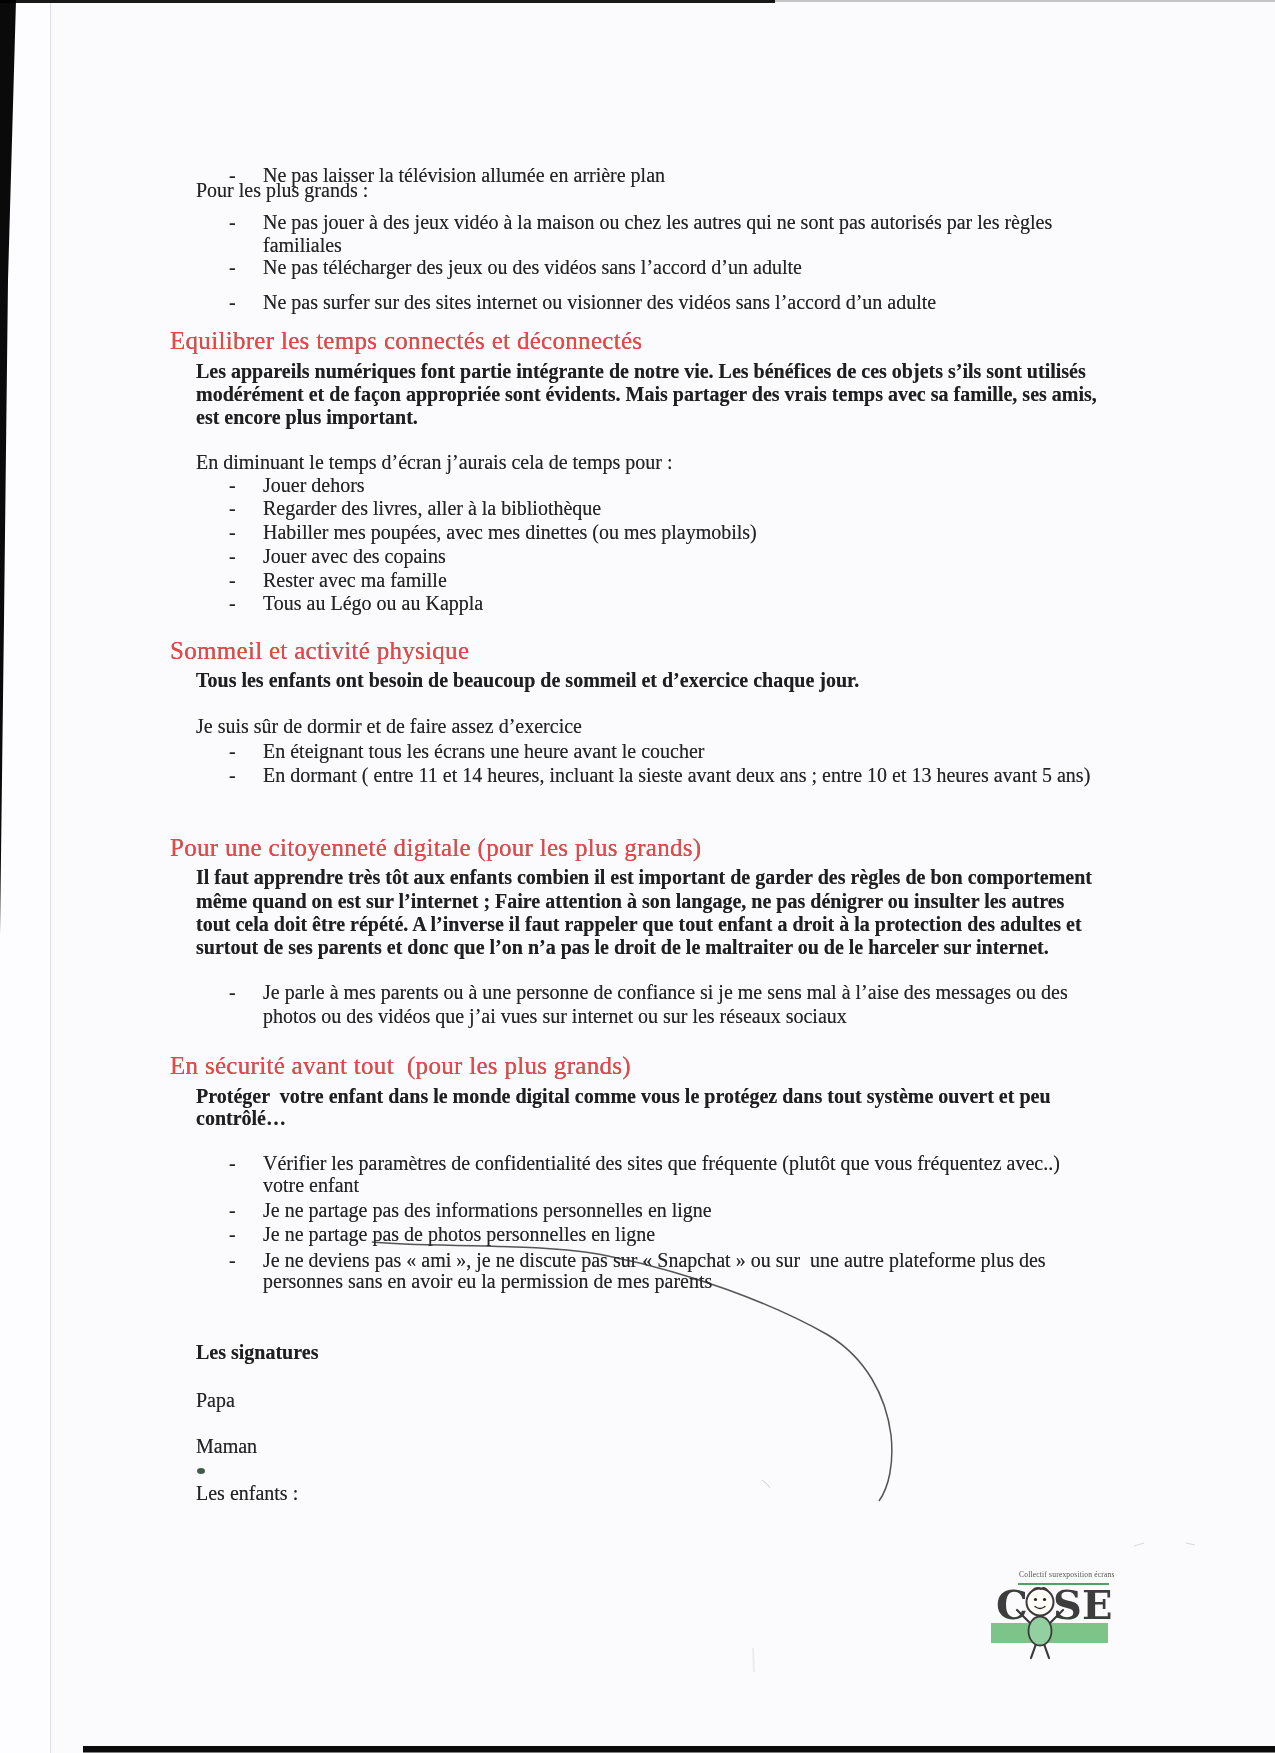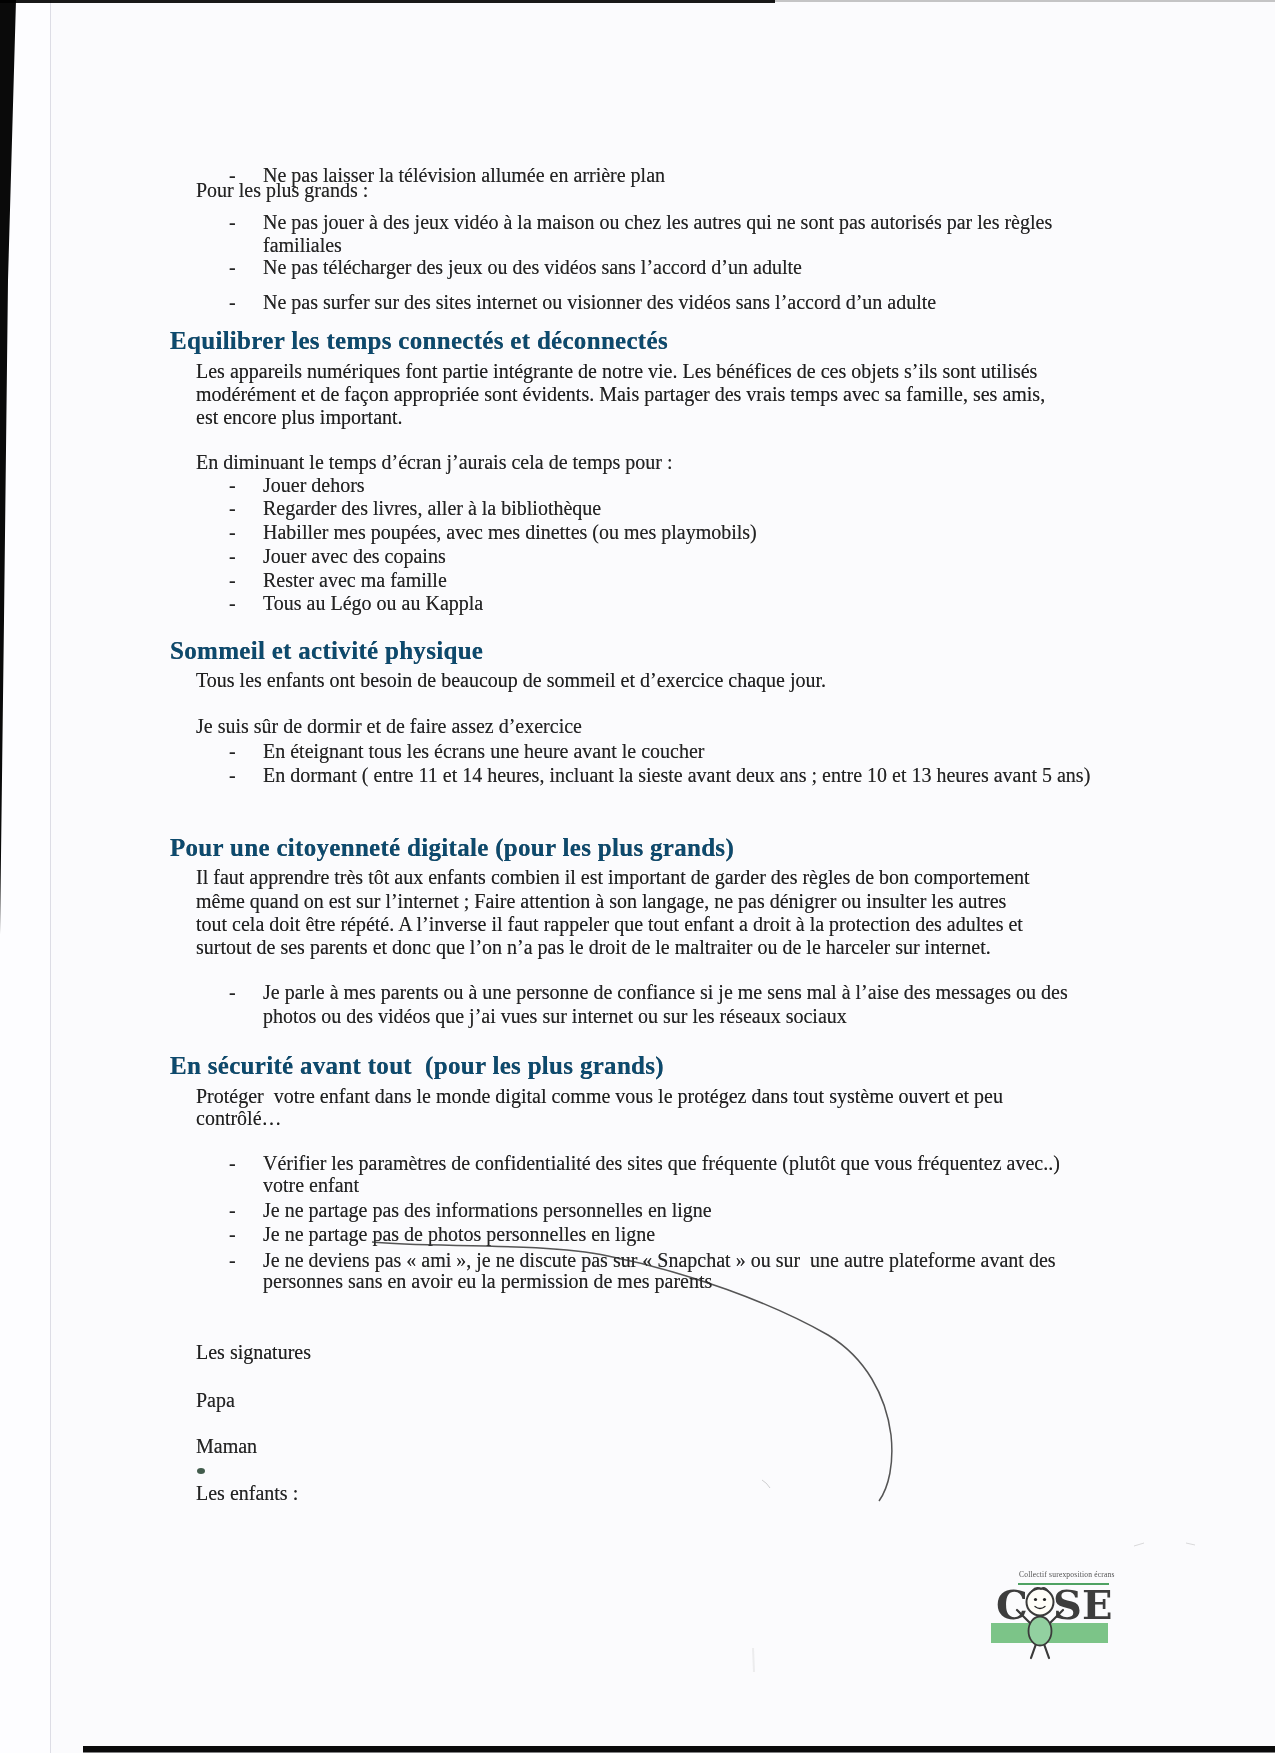--- a/index.html
+++ b/index.html
@@ -12,25 +12,25 @@
   .scanner-strip {
     position:absolute; left:0; top:0; width:50px; height:1753px;
     background:#fdfdff; border-right:1px solid rgba(110,110,135,.22);
   }
   .t {
     position:absolute; left:170px; white-space:pre;
     font-size:20px; line-height:24px; color:#242424;
     text-shadow:0 0 .5px rgba(35,35,35,.55);
     margin-left:26px;
   }
-  .b { font-weight:normal; color:#1f1f1f; }
+  .b { font-weight:bold; color:#1f1f1f; }
   .h {
     position:absolute; left:170px; white-space:pre;
-    font-weight:bold; font-size:25px; line-height:30px;
-    letter-spacing:.3px; color:#0c4a6e;
+    font-weight:normal; font-size:25px; line-height:30px;
+    letter-spacing:.3px; color:#ef4444;
     text-shadow:0 0 .6px rgba(25,25,25,.65);
   }
   .bullet { left:170px; }
   .dash { display:inline-block; width:67px; text-indent:33px; }
   .cont { left:237px; }
   .artifacts { position:absolute; left:0; top:0; pointer-events:none; }
   
   .logo-tagline {
     position:absolute; left:1019px; top:1570px;
     font-family:Liberation Serif, serif; font-size:7.5px;
@@ -98,21 +98,21 @@
   <div class="t bullet" style="top:980px"><span class="dash">-</span><span>Je parle à mes parents ou à une personne de confiance si je me sens mal à l’aise des messages ou des</span></div>
   <div class="t cont" style="top:1004px">photos ou des vidéos que j’ai vues sur internet ou sur les réseaux sociaux</div>
 
   <div class="h" style="top:1051px">En sécurité avant tout  (pour les plus grands)</div>
   <div class="t b" style="top:1084px">Protéger  votre enfant dans le monde digital comme vous le protégez dans tout système ouvert et peu</div>
   <div class="t b" style="top:1106px">contrôlé…</div>
   <div class="t bullet" style="top:1151px"><span class="dash">-</span><span>Vérifier les paramètres de confidentialité des sites que fréquente (plutôt que vous fréquentez avec..)</span></div>
   <div class="t cont" style="top:1173px">votre enfant</div>
   <div class="t bullet" style="top:1198px"><span class="dash">-</span><span>Je ne partage pas des informations personnelles en ligne</span></div>
   <div class="t bullet" style="top:1222px"><span class="dash">-</span><span>Je ne partage pas de photos personnelles en ligne</span></div>
-  <div class="t bullet" style="top:1248px"><span class="dash">-</span><span>Je ne deviens pas « ami », je ne discute pas sur « Snapchat » ou sur  une autre plateforme avant des</span></div>
+  <div class="t bullet" style="top:1248px"><span class="dash">-</span><span>Je ne deviens pas « ami », je ne discute pas sur « Snapchat » ou sur  une autre plateforme plus des</span></div>
   <div class="t cont" style="top:1269px">personnes sans en avoir eu la permission de mes parents</div>
 
   <div class="t b" style="top:1340px">Les signatures</div>
   <div class="t" style="top:1388px">Papa</div>
   <div class="t" style="top:1434px">Maman</div>
   <div class="t" style="top:1481px">Les enfants :</div>
 
   <div class="logo-tagline">Collectif surexposition écrans</div>
   <div class="logo-underline"></div>
   <div class="logo-bar"></div>

